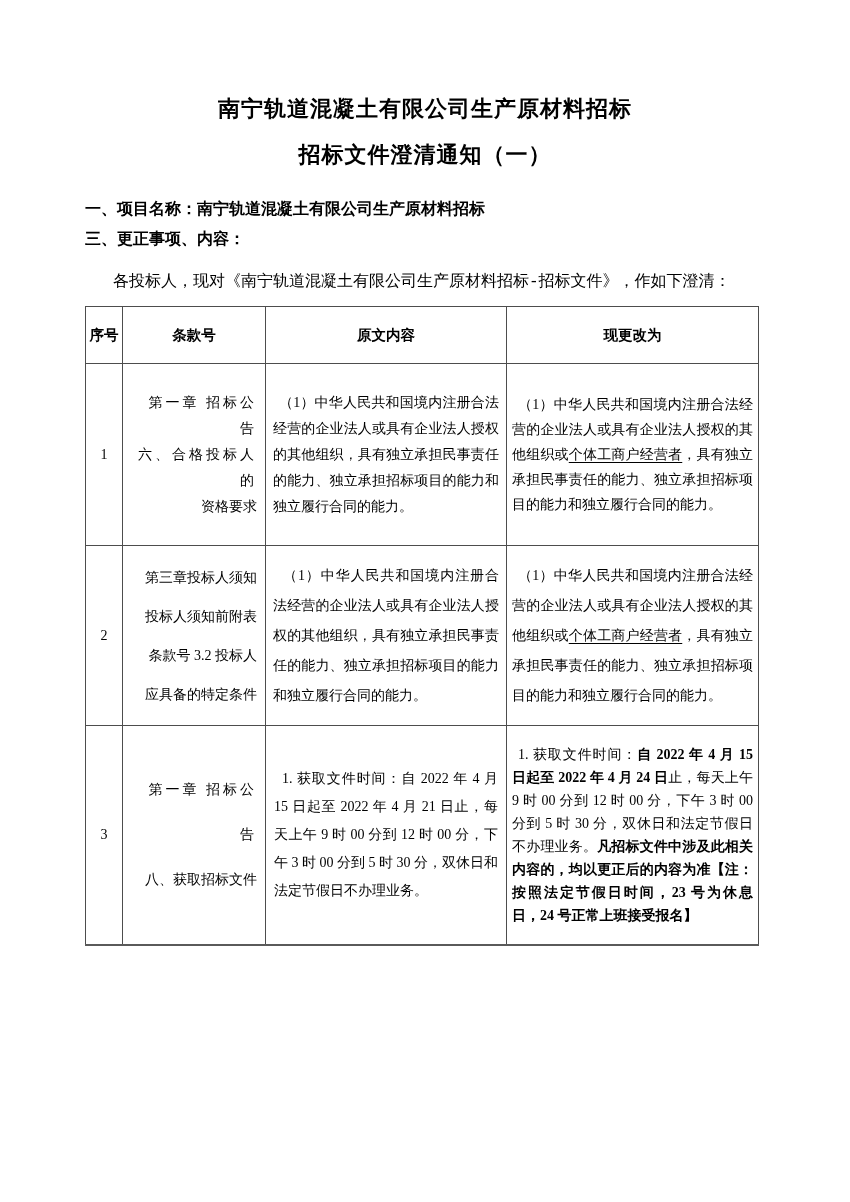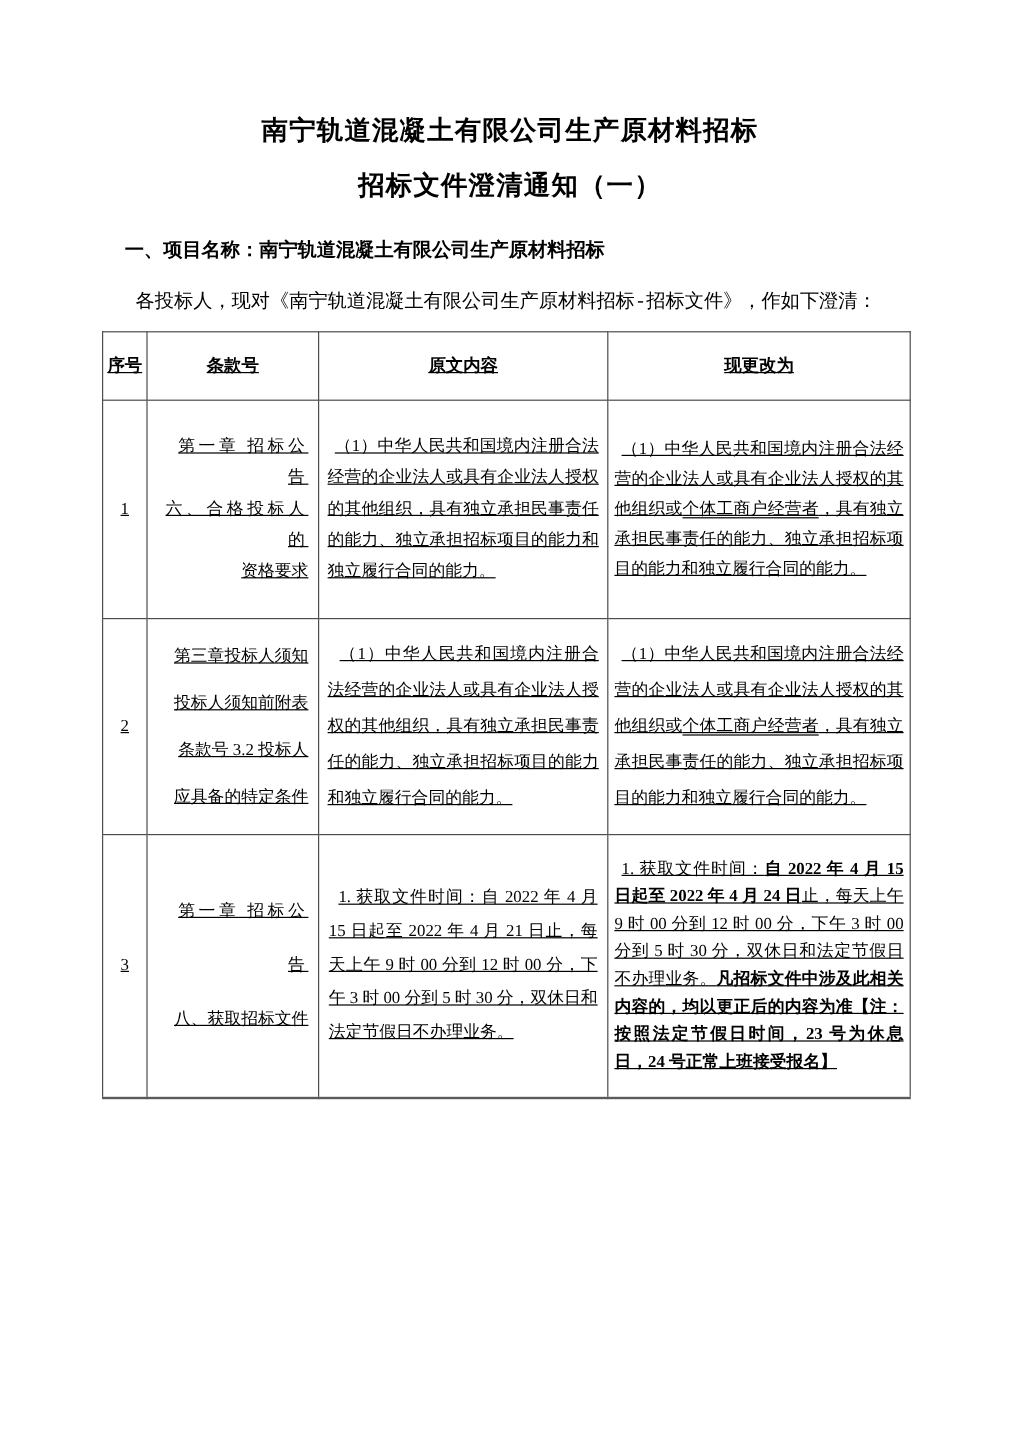--- a/index.html
+++ b/index.html
@@ -17,21 +17,21 @@
   
   .doc-title {
     text-align: center;
     font-weight: bold;
     font-size: 22px;
     line-height: 46px;
     letter-spacing: 1px;
   }
 
   
-  .items { margin-top: 16px; margin-left: 19px; }
+  .items { margin-top: 16px; }
   .item {
     font-weight: bold;
     font-size: 16px;
     line-height: 30px;
     white-space: nowrap;
   }
 
   
   .intro {
     margin-top: 17px;
@@ -47,21 +47,20 @@
     border-collapse: collapse;
     table-layout: fixed;
     width: 673px;
     border: 1px solid #4d4d4d;
     border-bottom: 2px solid #5a5a5a;
   }
   table.clarify th, table.clarify td {
     border: 1px solid #4d4d4d;
     vertical-align: middle;
     font-size: 14px;
-    text-decoration: underline;
   }
   col.c-no { width: 37px; }
   col.c-clause { width: 143px; }
   col.c-orig { width: 241px; }
   col.c-rev { width: 252px; }
 
   tr.hdr { height: 57px; }
   tr.hdr th {
     font-weight: bold;
     text-align: center;
@@ -100,20 +99,21 @@
 
 <div class="page">
 
   <div class="doc-title">
     <div>南宁轨道混凝土有限公司生产原材料招标</div>
     <div>招标文件澄清通知（一）</div>
   </div>
 
   <div class="items">
     <div class="item">一、项目名称：南宁轨道混凝土有限公司生产原材料招标</div>
+    <div class="item">三、更正事项、内容：</div>
   </div>
 
   <p class="intro">各投标人，现对《南宁轨道混凝土有限公司生产原材料招标-招标文件》，作如下澄清：</p>
 
   <table class="clarify">
     <colgroup>
       <col class="c-no">
         <col class="c-clause">
         <col class="c-orig">
         <col class="c-rev">

